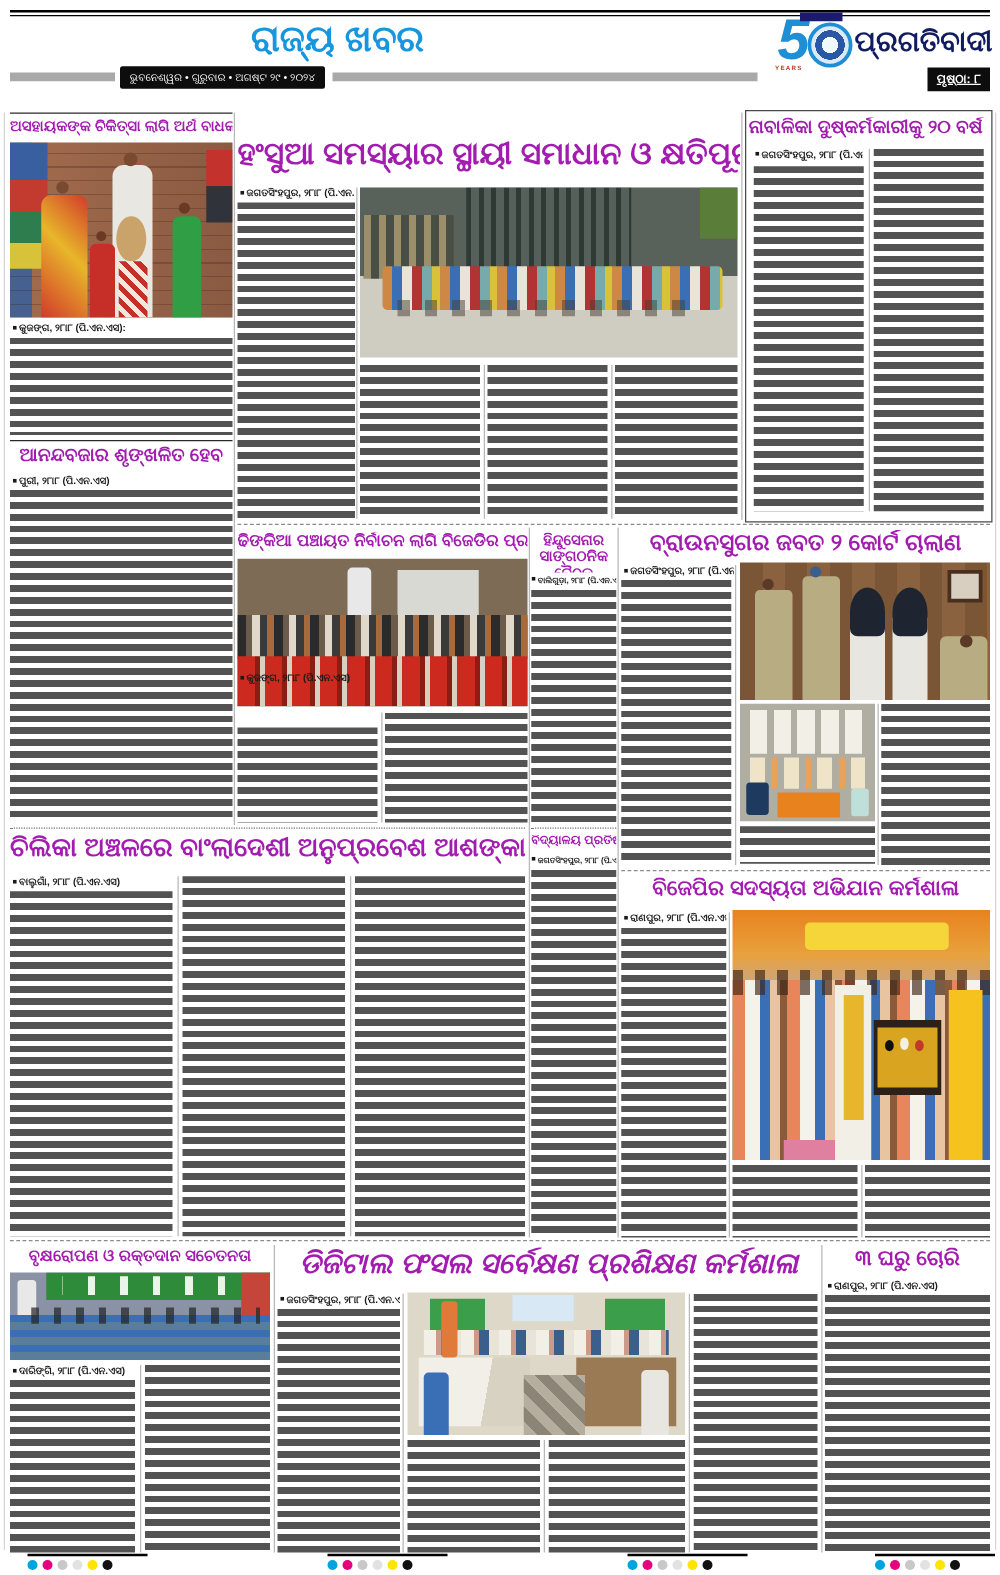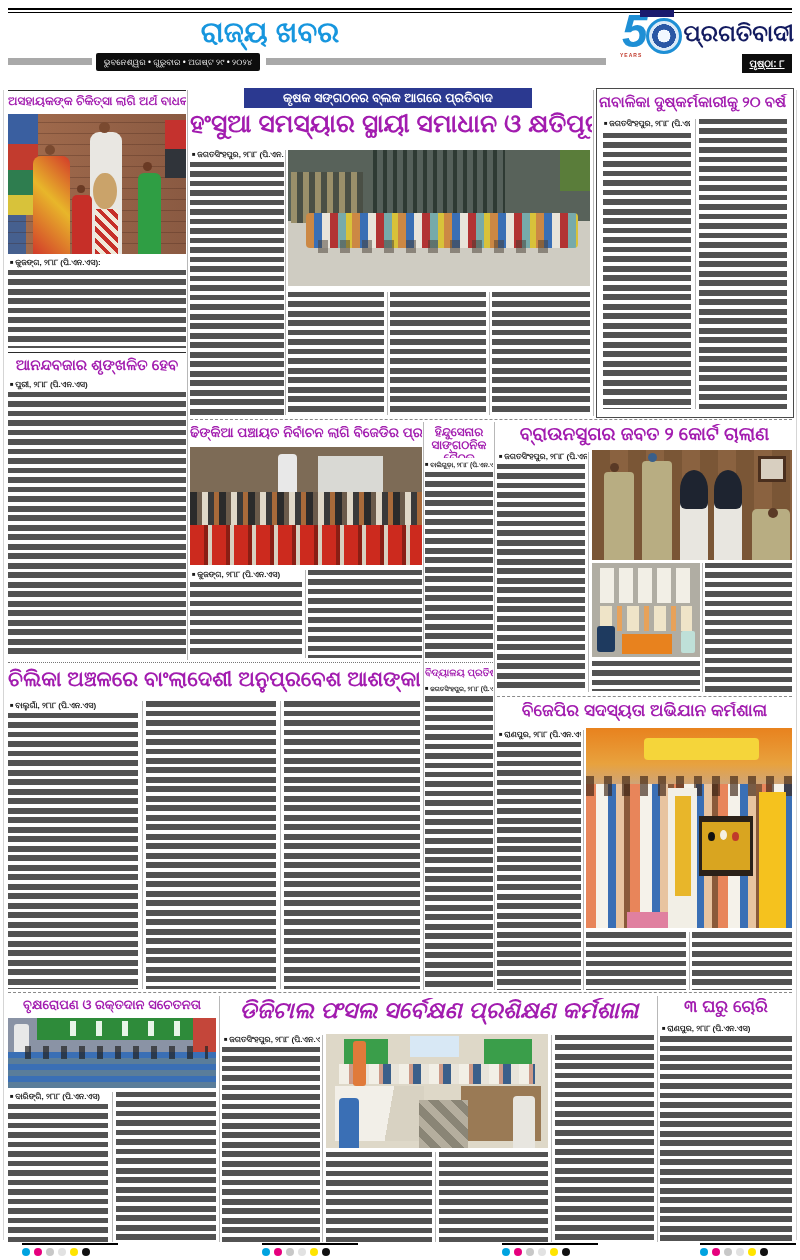--- a/index.html
+++ b/index.html
@@ -81,21 +81,20 @@
     <div style="right:0;top:4%;width:12%;height:42%;background:linear-gradient(#c4322e 0 50%,#30343a 50%);"></div>
   </div>
   <div class="abs byline" style="left:10px;top:258px;width:174px;">କୁଜଙ୍ଗ, ୨୮ା୮ (ପି.ଏନ.ଏସ):</div>
   <div class="abs ftxt" style="left:8px;top:270px;width:178px;height:78px;"></div>
 
   <div class="abs solidline" style="left:8px;top:352px;width:178px;"></div>
   <div class="abs hl" style="left:8px;top:357px;width:178px;height:20px;font-size:15px;">ଆନନ୍ଦବଜାର ଶୃଙ୍ଖଳିତ ହେବ</div>
   <div class="abs byline" style="left:10px;top:380px;width:174px;">ପୁରୀ, ୨୮ା୮ (ପି.ଏନ.ଏସ)</div>
   <div class="abs ftxt" style="left:8px;top:392px;width:178px;height:264px;"></div>
 
-  <div class="abs kicker" style="left:244px;top:88px;width:288px;height:20px;font-size:12.5px;line-height:20px;background:#2b3990;white-space:nowrap;overflow:hidden;">କୃଷକ ସଙ୍ଗଠନର ବ୍ଲକ ଆଗରେ ପ୍ରତିବାଦ</div>
   <div class="abs hl" style="left:190px;top:110px;width:402px;height:34px;font-size:25px;">ହଂସୁଆ ସମସ୍ୟାର ସ୍ଥାୟୀ ସମାଧାନ ଓ କ୍ଷତିପୂରଣ ଦାବି</div>
   <div class="abs byline" style="left:192px;top:150px;width:92px;">ଜଗତସିଂହପୁର, ୨୮ା୮ (ପି.ଏନ.ଏସ)</div>
   <div class="abs ftxt" style="left:190px;top:162px;width:94px;height:253px;"></div>
   <div class="abs vrule" style="left:285px;top:150px;height:265px;"></div>
 
   <div class="abs photo" style="left:288px;top:150px;width:302px;height:136px;background:linear-gradient(#58625a 0 52%,#cfccc2 52% 100%);">
     <div style="left:28%;top:0;width:44%;height:52%;background:repeating-linear-gradient(90deg,#2e3a33 0 4px,#55605a 4px 10px);"></div>
     <div style="right:0;top:0;width:10%;height:30%;background:#5a7d3a;"></div>
     <div style="left:1%;top:16%;width:24%;height:38%;background:repeating-linear-gradient(90deg,#9a8f6a 0 6px,#4a4f45 6px 12px);"></div>
     <div style="left:6%;top:46%;width:90%;height:26%;border-radius:4px;background:repeating-linear-gradient(90deg,#cc8844 0 8px,#3a6fb5 8px 16px,#e8e4da 16px 24px,#b23333 24px 32px,#77aaaa 32px 40px,#d8c23a 40px 46px);"></div>
@@ -117,21 +116,21 @@
 
   <div class="abs hdash" style="left:190px;top:419px;width:602px;"></div>
 
   <div class="abs hl" style="left:190px;top:426px;width:232px;height:18px;font-size:13.5px;">ଢିଙ୍କିଆ ପଞ୍ଚାୟତ ନିର୍ବାଚନ ଲାଗି ବିଜେଡିର ପ୍ରସ୍ତୁତି</div>
   <div class="abs photo" style="left:190px;top:447px;width:232px;height:118px;background:linear-gradient(#7d6b56 0 40%,#5a4a3a 40% 100%);">
     <div style="left:55%;top:8%;width:28%;height:30%;background:#d9d9d4;"></div>
     <div style="left:38%;top:6%;width:8%;height:42%;background:#e8e8e8;border-radius:4px;"></div>
     <div style="left:0;top:38%;width:100%;height:30%;background:repeating-linear-gradient(90deg,#2b2b2b 0 7px,#6b5b4b 7px 12px,#e0d8c8 12px 18px,#3a3a3a 18px 24px,#a86a3a 24px 29px);"></div>
     <div style="left:0;top:66%;width:100%;height:34%;background:repeating-linear-gradient(90deg,#cc2a1e 0 14px,#8a1e14 14px 18px,#d8d0c0 18px 22px);"></div>
   </div>
-  <div class="abs byline" style="left:192px;top:570px;width:110px;">କୁଜଙ୍ଗ, ୨୮ା୮ (ପି.ଏନ.ଏସ)</div>
+  <div class="abs byline" style="left:192px;top:538px;width:110px;">କୁଜଙ୍ଗ, ୨୮ା୮ (ପି.ଏନ.ଏସ)</div>
   <div class="abs ftxt" style="left:190px;top:582px;width:112px;height:76px;"></div>
   <div class="abs vrule" style="left:305px;top:570px;height:88px;"></div>
   <div class="abs ftxt" style="left:308px;top:570px;width:114px;height:88px;"></div>
 
   <div class="abs hl wrap" style="left:425px;top:426px;width:68px;height:32px;font-size:12px;">ହିନ୍ଦୁସେନାର ସାଙ୍ଗଠନିକ ବୈଠକ</div>
   <div class="abs byline" style="left:425px;top:461px;width:68px;font-size:6.5px;">ବାଲିଗୁଡ଼ା, ୨୮ା୮ (ପି.ଏନ.ଏସ)</div>
   <div class="abs ftxt" style="left:425px;top:472px;width:68px;height:186px;"></div>
 
   <div class="abs hl" style="left:497px;top:424px;width:295px;height:24px;font-size:18.5px;">ବ୍ରାଉନସୁଗର ଜବତ ୨ କୋର୍ଟ ଚାଲାଣ</div>
   <div class="abs byline" style="left:499px;top:452px;width:88px;">ଜଗତସିଂହପୁର, ୨୮ା୮ (ପି.ଏନ.ଏସ)</div>

